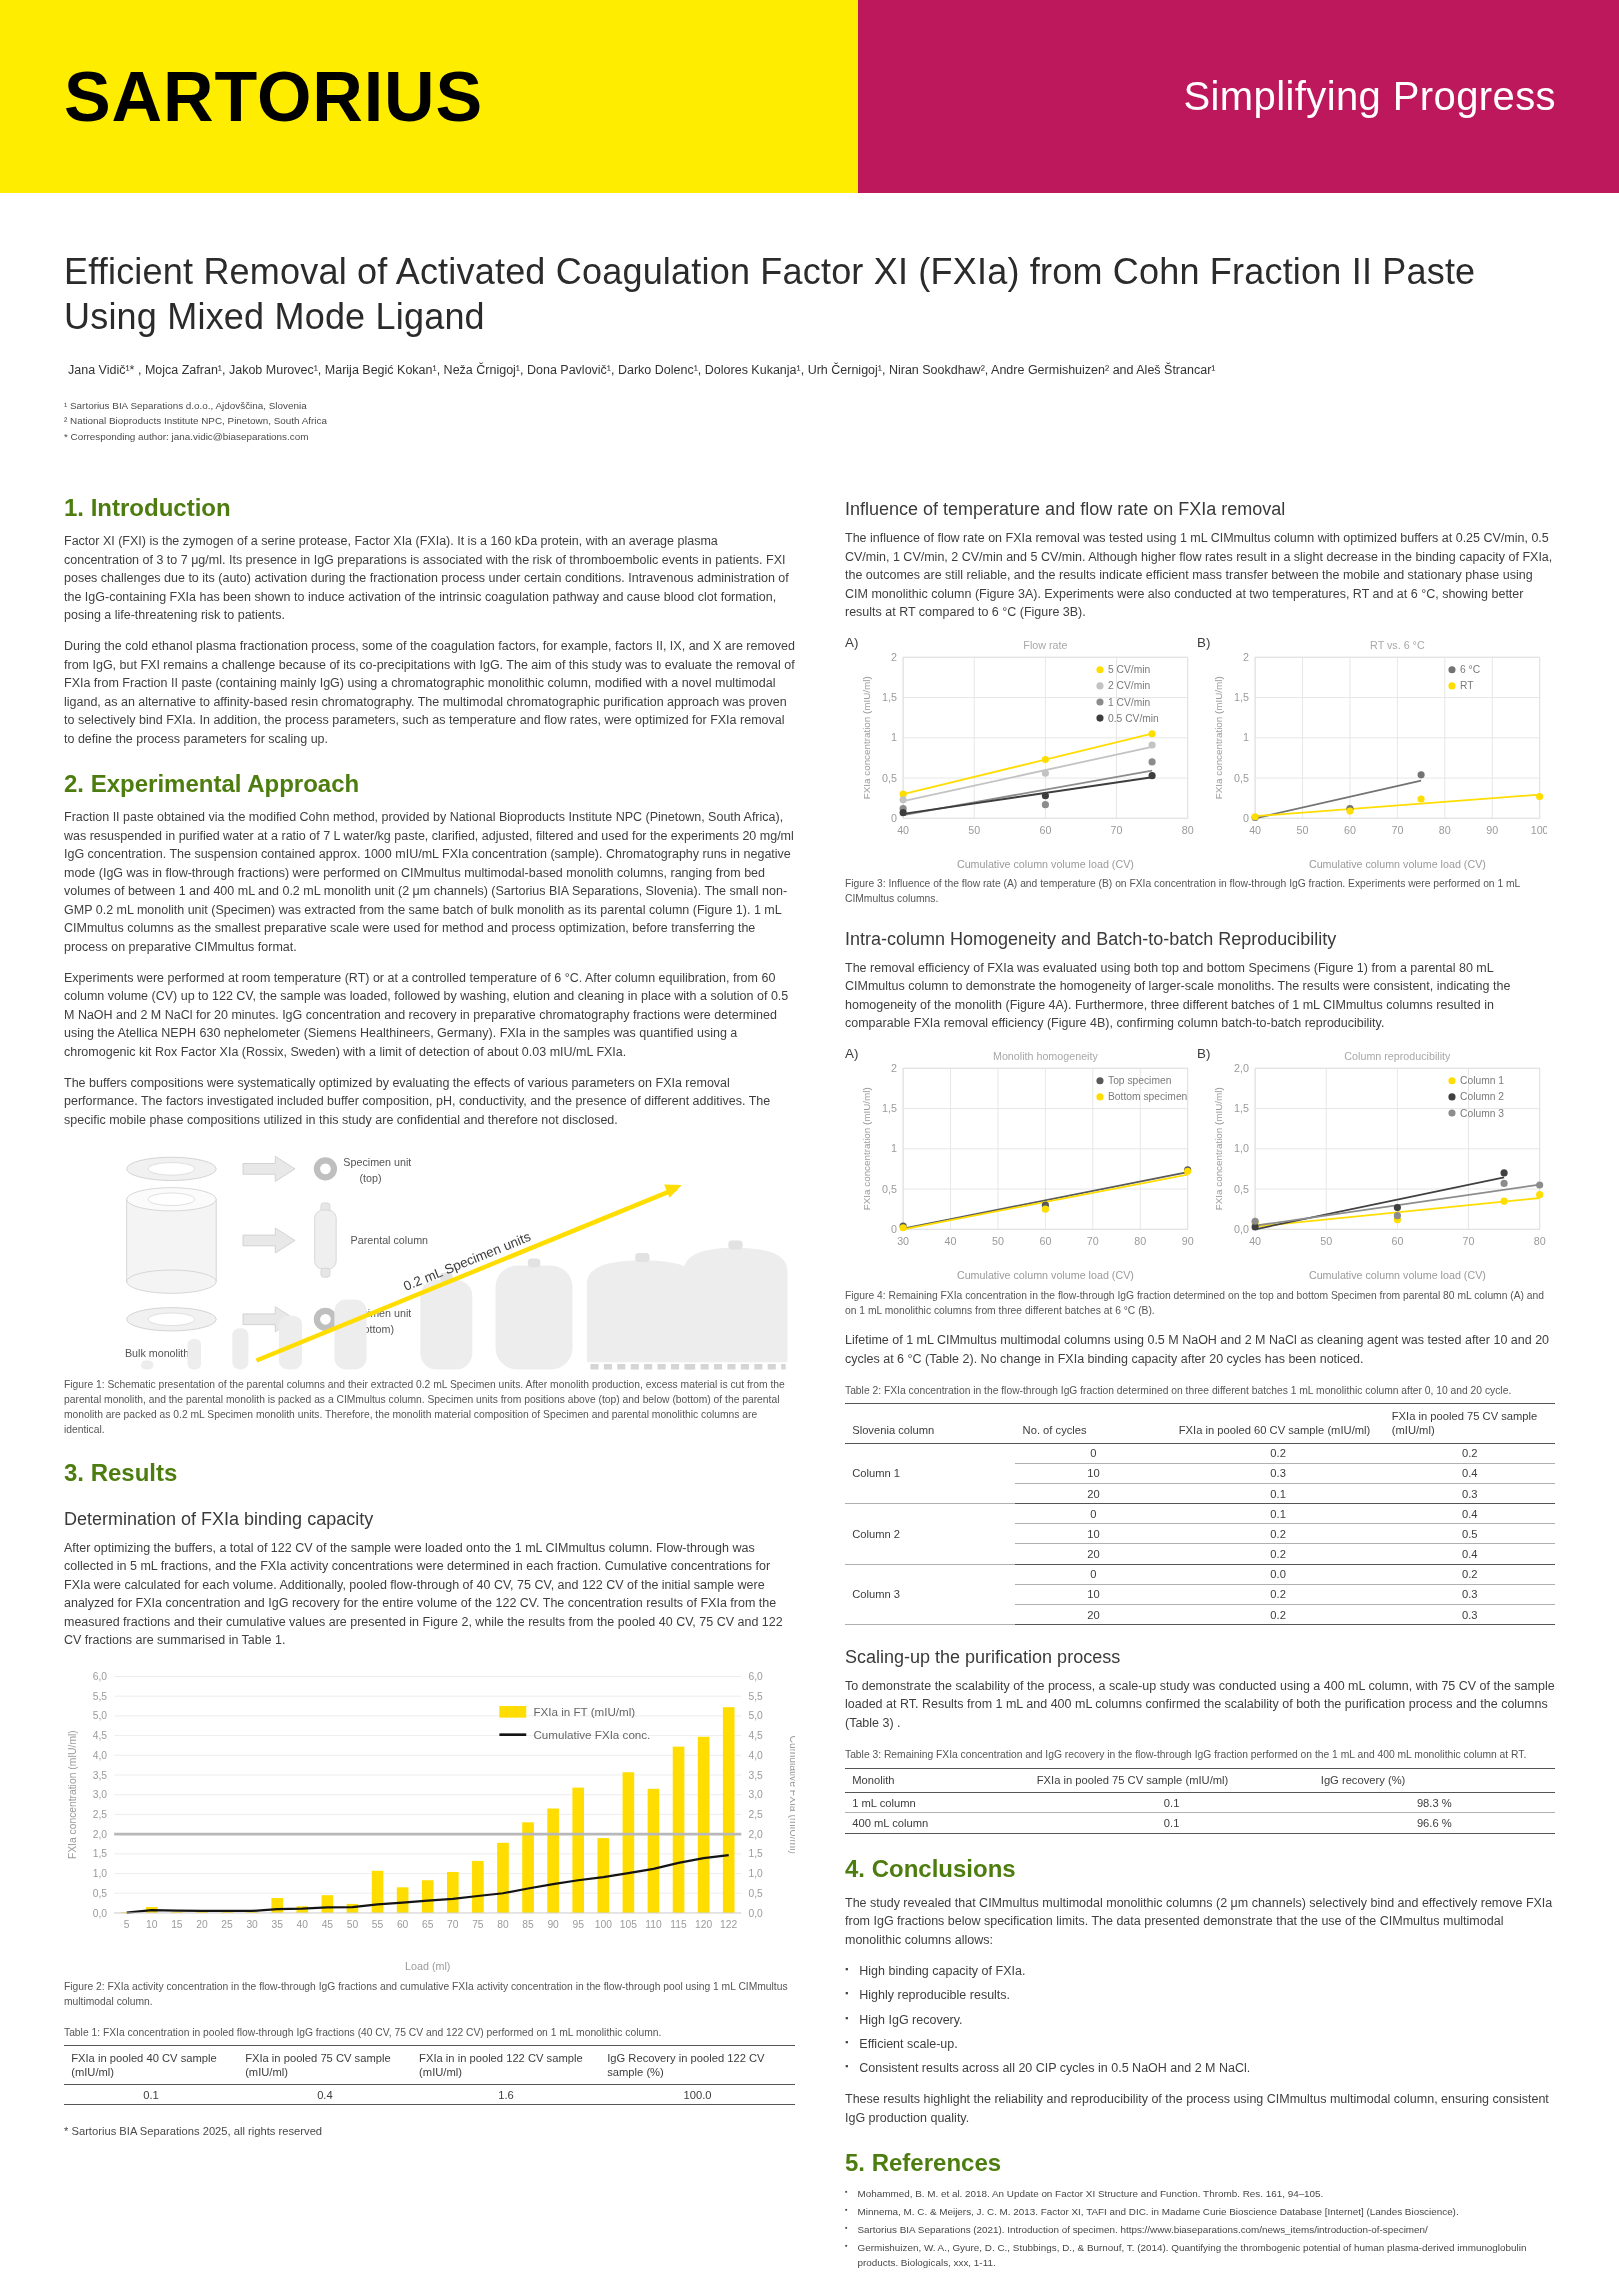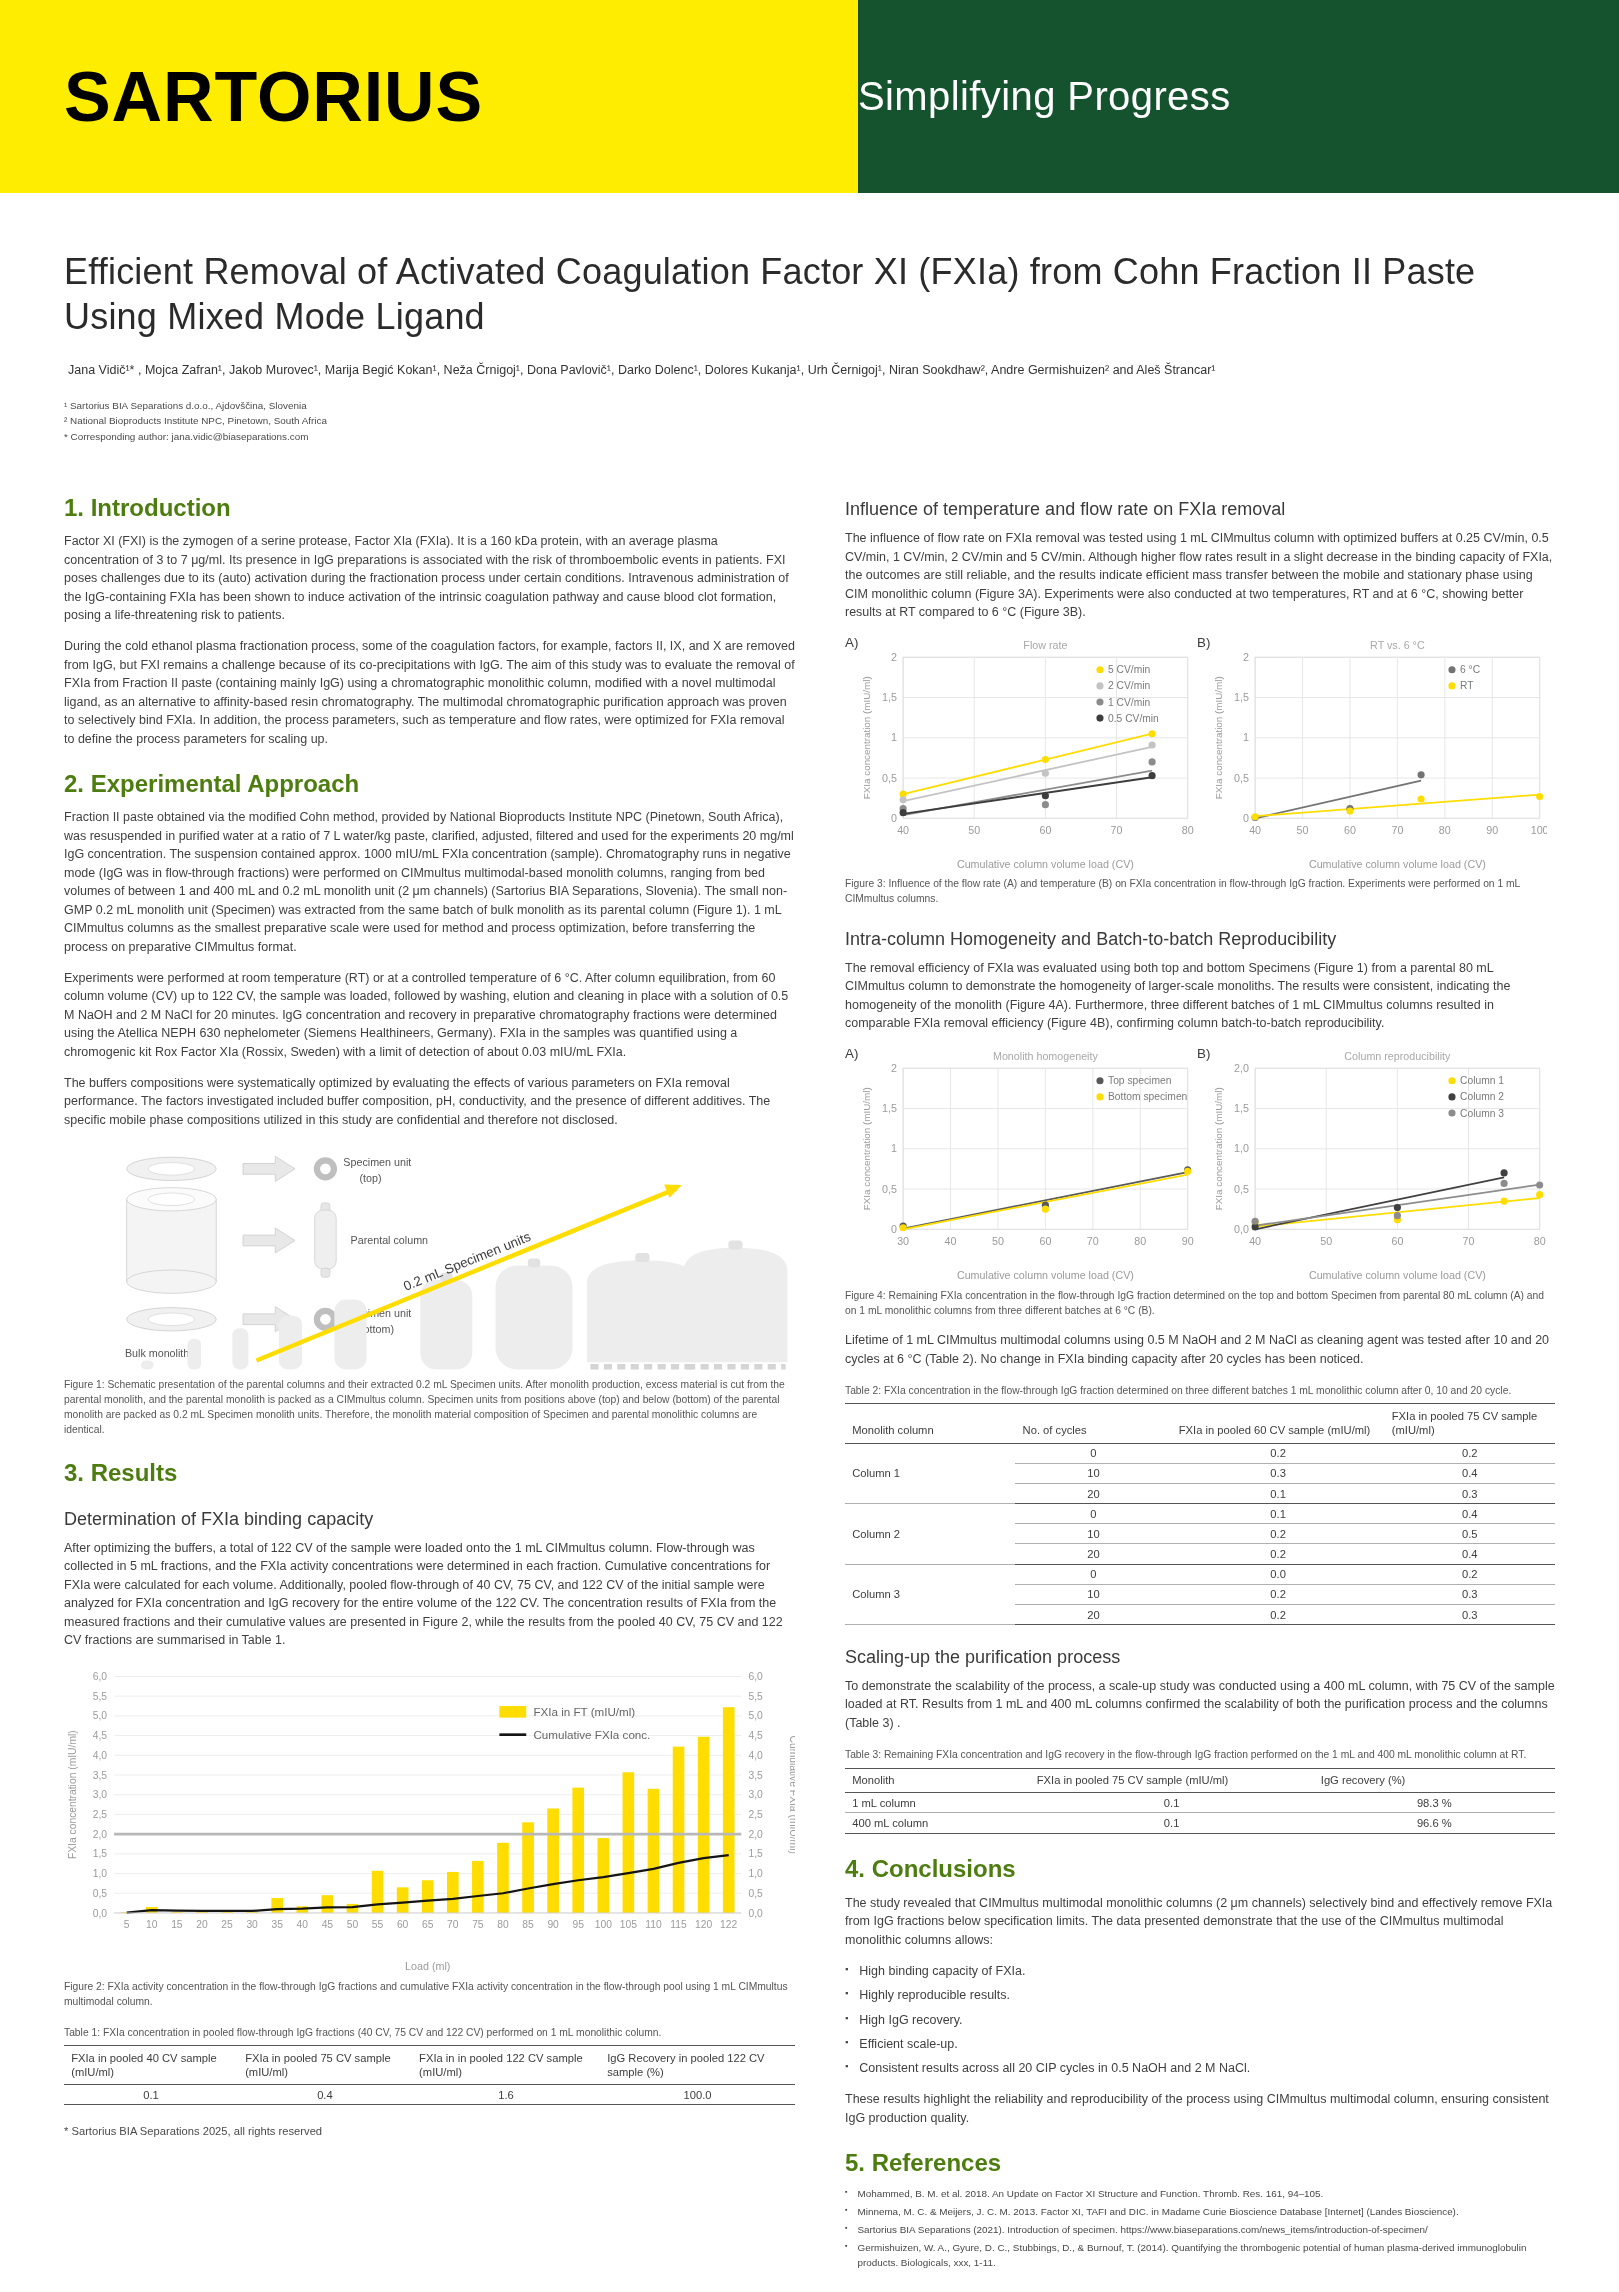--- a/index.html
+++ b/index.html
@@ -1,21 +1,21 @@
 <!DOCTYPE html>
 <html style="font-size:14.3px"><head>
 <meta charset="utf-8">
 <style>
   html,body{margin:0;padding:0;background:#ffffff;}
   body{font-family:"Liberation Sans", sans-serif;color:#3d3d3d;}
   .page{width:1619px;height:2293px;overflow:hidden;position:relative;background:#fff;}
   .masthead{display:flex;height:193px;}
   .masthead-yellow{width:858px;background:#FFED00;display:flex;align-items:center;padding-left:64px;box-sizing:border-box;}
   .logo{font-size:70px;font-weight:900;letter-spacing:0.9px;color:#000;}
-  .masthead-black{flex:1;background:#14532d;display:flex;align-items:center;justify-content:flex-start;padding-right:63px;}
+  .masthead-black{flex:1;background:#be185d;display:flex;align-items:center;justify-content:flex-end;padding-right:63px;}
   .tagline{color:#fff;font-size:40px;font-weight:500;letter-spacing:0.4px;}
   .content{padding:0 64px;}
   h1.title{font-size:36px;font-weight:400;color:#2b2b2b;margin:56px 0 0;line-height:1.25;letter-spacing:0.2px;}
   .authors{margin:23px 4px 0;font-size:12.5px;color:#333;line-height:1.4;}
   .affils{margin-top:18px;font-size:9.9px;line-height:1.6;color:#4a4a4a;}
   .cols{display:grid;grid-template-columns:1fr 1fr;column-gap:50px;margin-top:27px;align-items:start;}
   h2.section{font-size:24px;font-weight:700;color:#4d7c0f;margin:21.5px 0 10.7px;}
   h3.subsection{font-size:18px;font-weight:400;color:#3a3a3a;margin:21.5px 0 9px;}
   p.body{font-size:12.5px;line-height:1.48;margin:0 0 12.5px;color:#3f3f3f;}
   .caption{font-size:10.3px;line-height:1.45;color:#565656;margin:5.4px 0 12.5px;}
@@ -465,21 +465,21 @@
               </svg></div>
         </div>
         <p class="caption">Figure 4: Remaining FXIa concentration in the flow-through IgG fraction determined on the top and bottom Specimen from parental 80 mL column (A) and on 1 mL monolithic columns from three different batches at 6 °C (B).</p>
 
         <p class="body">Lifetime of 1 mL CIMmultus multimodal columns using 0.5 M NaOH and 2 M NaCl as cleaning agent was tested after 10 and 20 cycles at 6 °C (Table 2). No change in FXIa binding capacity after 20 cycles has been noticed.</p>
 
         <p class="caption tcap">Table 2: FXIa concentration in the flow-through IgG fraction determined on three different batches 1 mL monolithic column after 0, 10 and 20 cycle.</p>
         <table id="table2">
             <thead>
               <tr>
-                <th>Monolith column</th>
+                <th>Slovenia column</th>
                 <th>No. of cycles</th>
                 <th>FXIa in pooled 60 CV sample (mIU/ml)</th>
                 <th>FXIa in pooled 75 CV sample (mIU/ml)</th>
               </tr>
             </thead>
             <tbody class="tgroup">
               <tr>
                 <td rowspan="3" class="rowlabel">Column 1</td>
                 <td>0</td>
                 <td>0.2</td>

